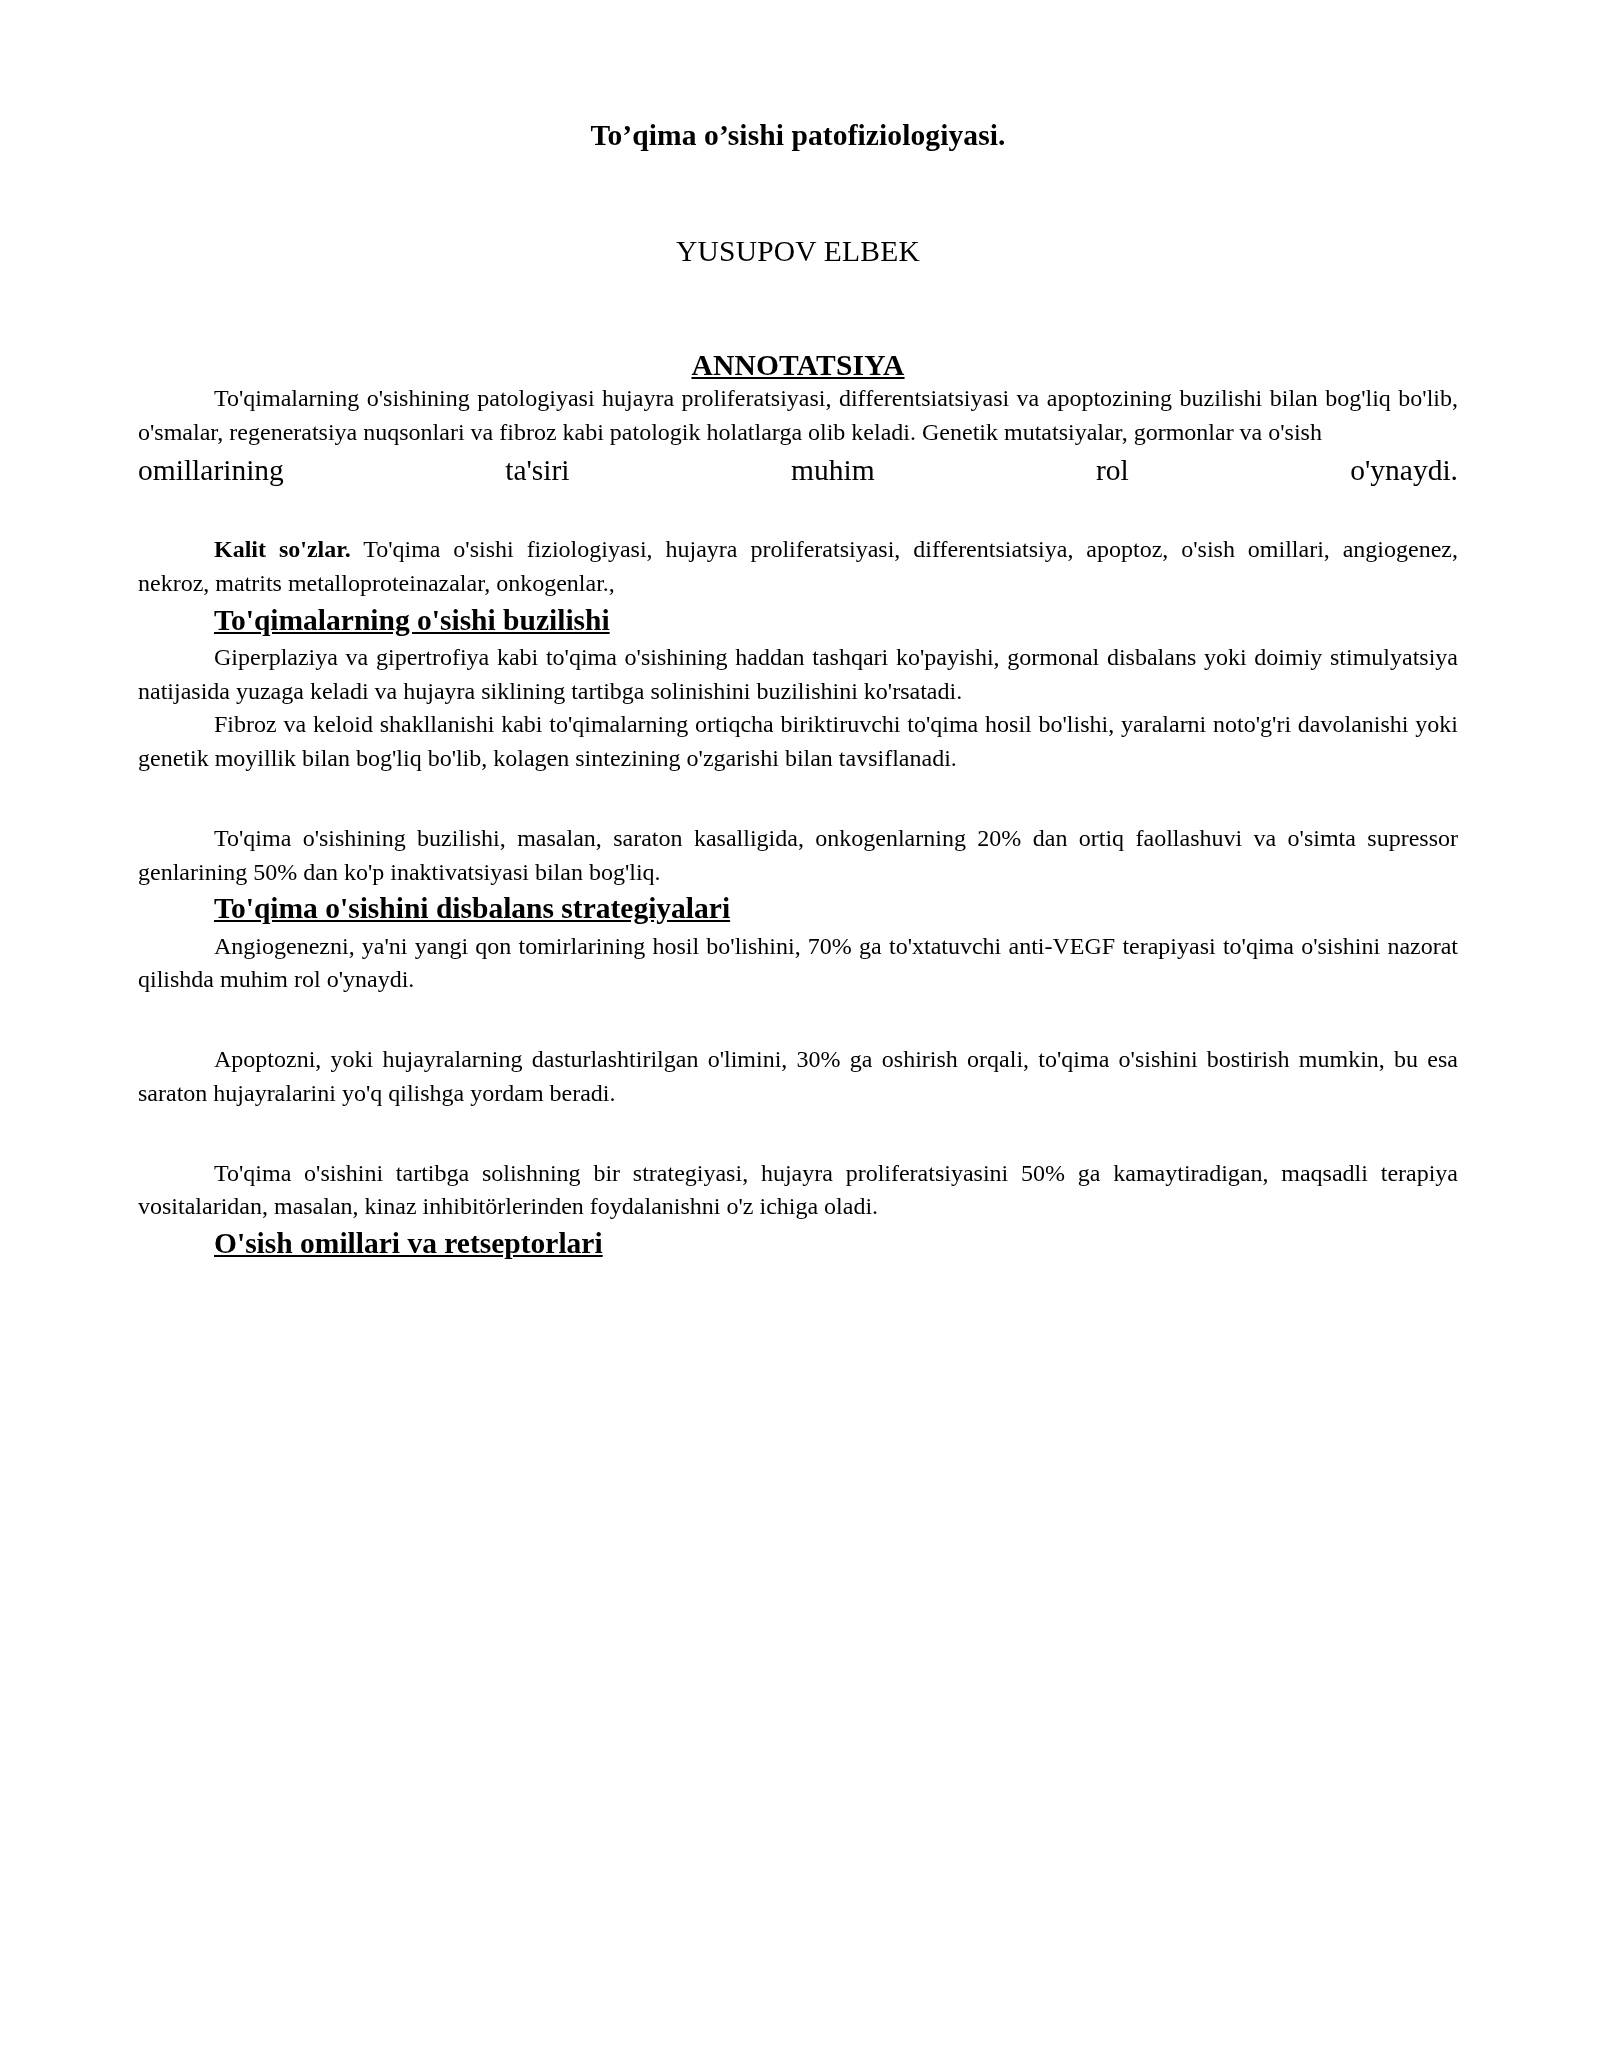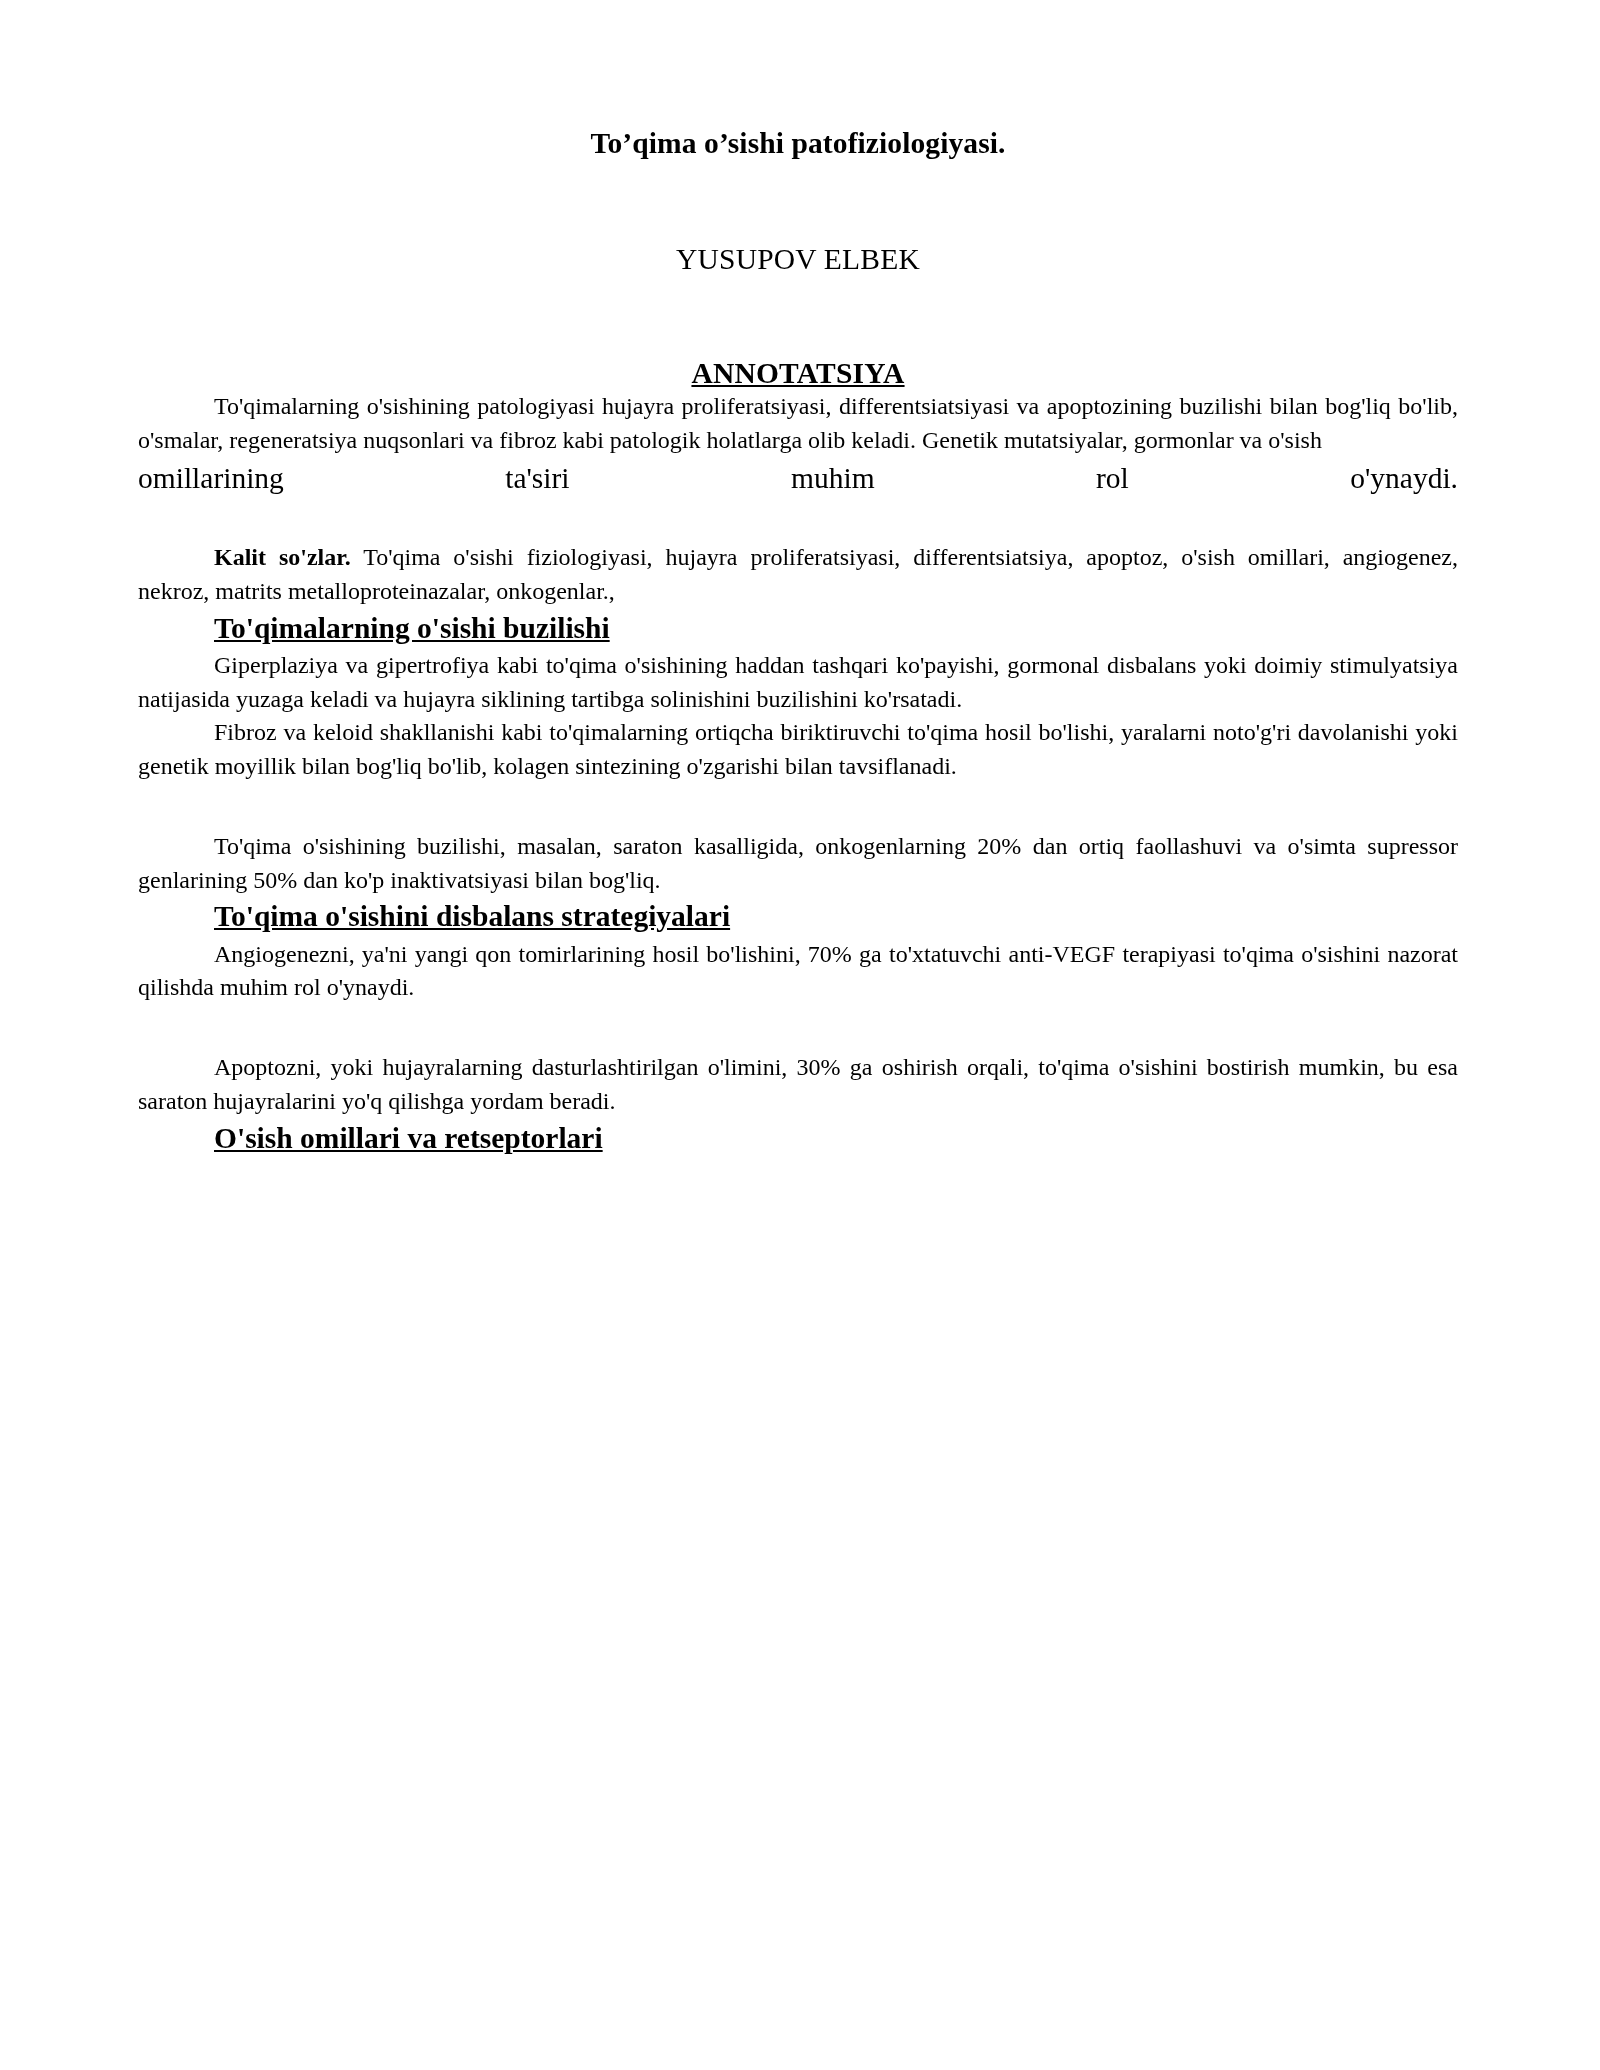--- a/index.html
+++ b/index.html
@@ -6,21 +6,21 @@
   html, body {
     margin: 0;
     padding: 0;
     background: #ffffff;
   }
   .page {
     position: relative;
     width: 1600px;
     height: 1919px;
     background: #ffffff;
-    margin: 8px auto;
+    margin: 0 auto;
     overflow: hidden;
     font-family: "Liberation Serif", "DejaVu Serif", serif;
     color: #000000;
   }
   .content {
     position: absolute;
     left: 138px;
     top: 118px;
     width: 1320px;
   }
@@ -125,17 +125,18 @@
     <p class="body gap-s">Fibroz va  keloid shakllanishi kabi to'qimalarning  ortiqcha biriktiruvchi to'qima hosil bo'lishi,  yaralarni noto'g'ri davolanishi yoki  genetik moyillik bilan bog'liq bo'lib, kolagen sintezining o'zgarishi bilan tavsiflanadi.</p>
 
     <p class="body gap-l">To'qima o'sishining buzilishi, masalan, saraton kasalligida,  onkogenlarning 20% dan ortiq faollashuvi va o'simta supressor genlarining 50% dan ko'p inaktivatsiyasi bilan bog'liq.</p>
 
     <h2 class="section sec-gap-top2">To'qima o'sishini disbalans strategiyalari</h2>
 
     <p class="body gap-s">Angiogenezni, ya'ni yangi qon tomirlarining hosil bo'lishini, 70% ga to'xtatuvchi anti-VEGF terapiyasi to'qima o'sishini nazorat qilishda muhim rol o'ynaydi.</p>
 
     <p class="body gap-l">Apoptozni, yoki hujayralarning dasturlashtirilgan o'limini, 30% ga oshirish orqali, to'qima o'sishini bostirish mumkin, bu esa saraton hujayralarini yo'q qilishga yordam beradi.</p>
 
+    <p class="body gap-l">To'qima o'sishini tartibga solishning bir strategiyasi, hujayra proliferatsiyasini 50% ga kamaytiradigan, maqsadli terapiya vositalaridan, masalan, kinaz inhibitörlerinden foydalanishni o'z ichiga oladi.</p>
 
     <h2 class="section sec-gap-top3">O'sish omillari va retseptorlari</h2>
 
   </div>
 </div>
 
 </body></html>

